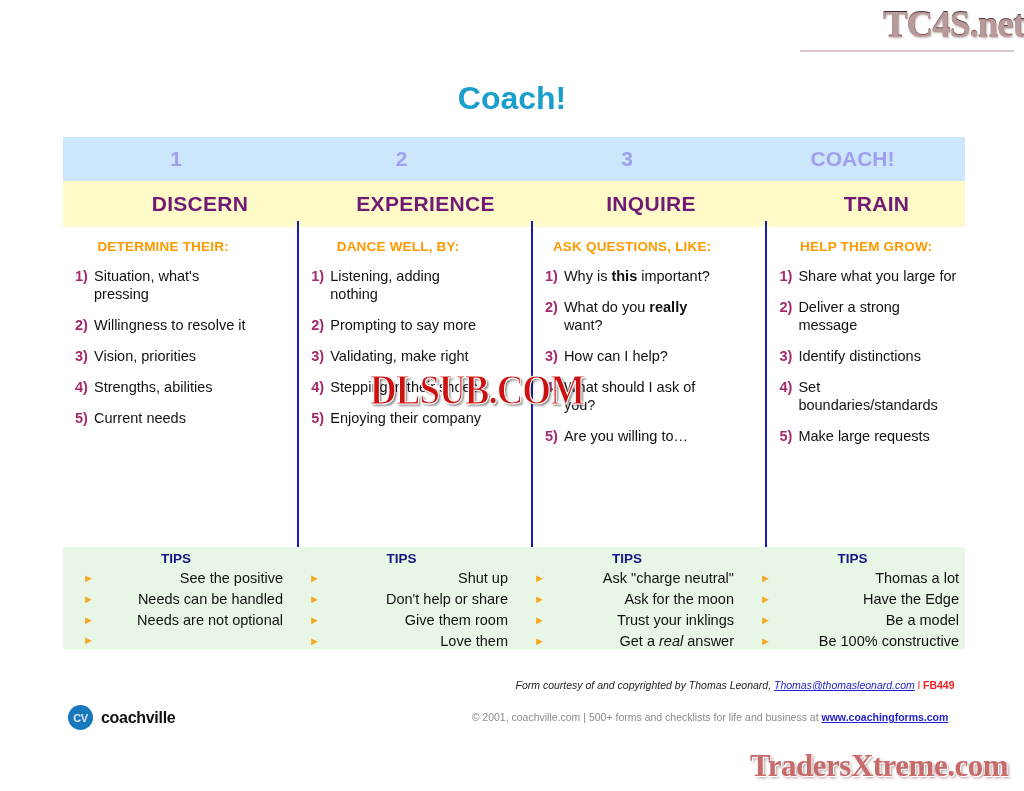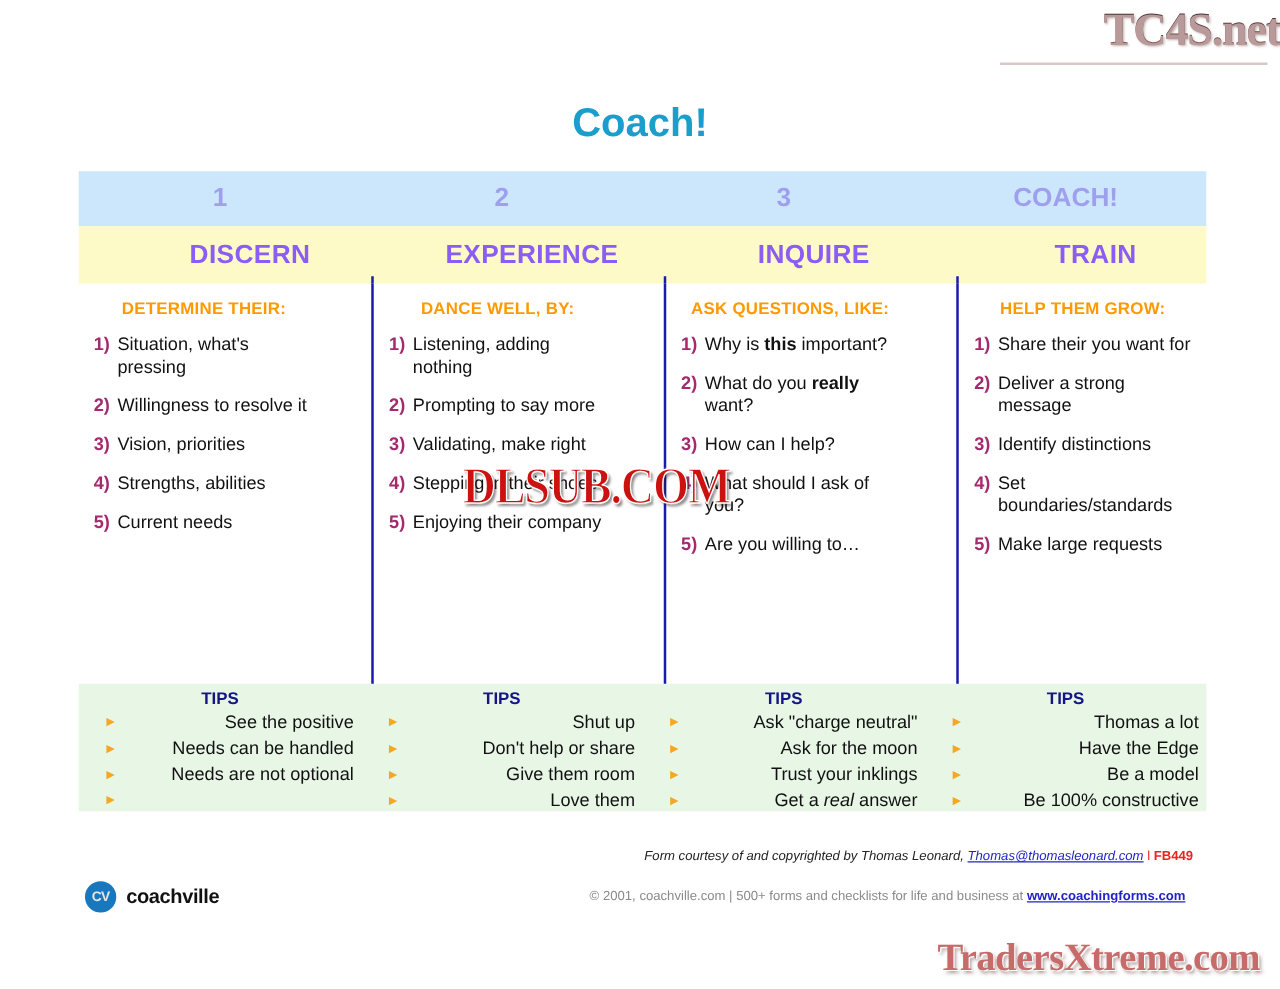--- a/index.html
+++ b/index.html
@@ -46,21 +46,21 @@
   .c2{width:225px;}
   .c3{width:226px;}
   .c4{width:225px;}
 
   #numrow{background:#cce7fb;height:44px;}
   #numrow .cell{
     line-height:44px;font-size:21px;font-weight:bold;color:#9f9fef;
   }
   #titlerow{background:#fdfac7;height:46px;}
   #titlerow .cell{
-    line-height:46px;font-size:21px;font-weight:bold;color:#8b5cf6;
+    line-height:46px;font-size:21px;font-weight:bold;color:#701a75;
     letter-spacing:.3px;
     padding-left:48px;
   }
 
   
   #bodyrow{background:#ffffff;height:320px;display:flex;}
   #bodyrow .col{
     box-sizing:border-box;position:relative;
     padding:0 4px;
   }
@@ -254,21 +254,21 @@
           </li>
       </ol>
     </div>
 
     <div class="col c4">
       <div class="tick"></div>
       <div class="subhead">HELP THEM GROW:</div>
       <ol class="items">
         <li>
             <span class="num">1)</span>
-            <span class="txt">Share their you want for</span>
+            <span class="txt">Share what you large for</span>
           </li>
         <li>
             <span class="num">2)</span>
             <span class="txt">Deliver a strong message</span>
           </li>
         <li>
             <span class="num">3)</span>
             <span class="txt">Identify distinctions</span>
           </li>
         <li>

